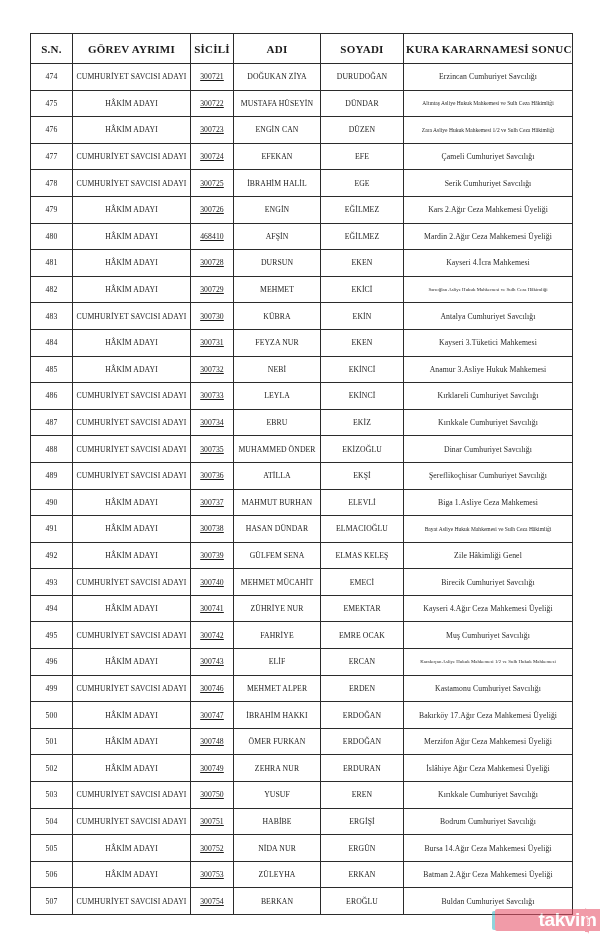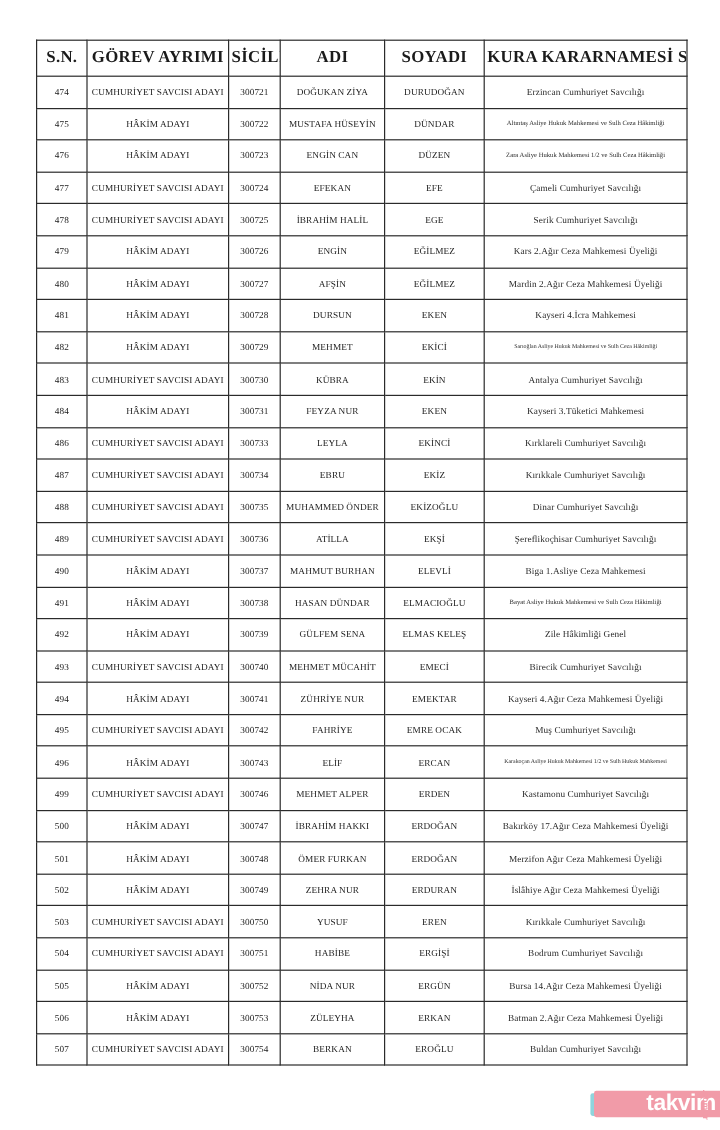--- a/index.html
+++ b/index.html
@@ -53,39 +53,39 @@
     text-align: center;
     vertical-align: middle;
     padding: 0 2px;
     overflow: hidden;
     white-space: nowrap;
   }
 
   table.kura thead th {
     height: 29px;
     font-weight: bold;
-    font-size: 14px;
+    font-size: 11px;
     letter-spacing: 0.25px;
   }
   th.h-sn      { font-size: 8.4px; }
   th.h-gorev   { font-size: 8.4px; }
   th.h-sicil   { font-size: 8.6px; }
   th.h-adi     { font-size: 8.4px; }
   th.h-soyadi  { font-size: 8.4px; }
   th.h-sonuc   { font-size: 8.4px; }
 
   table.kura tbody td {
     height: 25.6px;
     font-size: 7.7px;
     letter-spacing: 0.1px;
   }
 
   td.cell-sn     { font-size: 7.6px; }
   td.cell-gorev  { font-size: 7.6px; letter-spacing: 0.15px; }
-  td.cell-sicil  { font-size: 7.5px; }
+  td.cell-sicil  { font-size: 7.5px; text-decoration: underline; }
   td.cell-adi    { font-size: 7.6px; letter-spacing: 0.15px; font-family: Liberation Serif, serif; }
   td.cell-soyadi { font-size: 7.6px; letter-spacing: 0.15px; }
   td.cell-sonuc  { font-size: 7.1px; letter-spacing: 0.05px; color: #2a2a2a; }
 
   
   td.cell-sonuc.long {
     font-size: 5.5px;
     letter-spacing: 0.02px;
   }
   td.cell-sonuc.xlong {
@@ -214,21 +214,21 @@
             <td class="cell-sn">479</td>
             <td class="cell-gorev">HÂKİM ADAYI</td>
             <td class="cell-sicil">300726</td>
             <td class="cell-adi">ENGİN</td>
             <td class="cell-soyadi">EĞİLMEZ</td>
             <td class="cell-sonuc">Kars 2.Ağır Ceza Mahkemesi Üyeliği</td>
           </tr>
           <tr>
             <td class="cell-sn">480</td>
             <td class="cell-gorev">HÂKİM ADAYI</td>
-            <td class="cell-sicil">300727</td>
+            <td class="cell-sicil">468410</td>
             <td class="cell-adi">AFŞİN</td>
             <td class="cell-soyadi">EĞİLMEZ</td>
             <td class="cell-sonuc">Mardin 2.Ağır Ceza Mahkemesi Üyeliği</td>
           </tr>
           <tr>
             <td class="cell-sn">481</td>
             <td class="cell-gorev">HÂKİM ADAYI</td>
             <td class="cell-sicil">300728</td>
             <td class="cell-adi">DURSUN</td>
             <td class="cell-soyadi">EKEN</td>
@@ -250,20 +250,28 @@
             <td class="cell-soyadi">EKİN</td>
             <td class="cell-sonuc">Antalya Cumhuriyet Savcılığı</td>
           </tr>
           <tr>
             <td class="cell-sn">484</td>
             <td class="cell-gorev">HÂKİM ADAYI</td>
             <td class="cell-sicil">300731</td>
             <td class="cell-adi">FEYZA NUR</td>
             <td class="cell-soyadi">EKEN</td>
             <td class="cell-sonuc">Kayseri 3.Tüketici Mahkemesi</td>
+          </tr>
+          <tr>
+            <td class="cell-sn">485</td>
+            <td class="cell-gorev">HÂKİM ADAYI</td>
+            <td class="cell-sicil">300732</td>
+            <td class="cell-adi">NEBİ</td>
+            <td class="cell-soyadi">EKİNCİ</td>
+            <td class="cell-sonuc">Anamur 3.Asliye Hukuk Mahkemesi</td>
           </tr>
           <tr>
             <td class="cell-sn">486</td>
             <td class="cell-gorev">CUMHURİYET SAVCISI ADAYI</td>
             <td class="cell-sicil">300733</td>
             <td class="cell-adi">LEYLA</td>
             <td class="cell-soyadi">EKİNCİ</td>
             <td class="cell-sonuc">Kırklareli Cumhuriyet Savcılığı</td>
           </tr>
           <tr>

